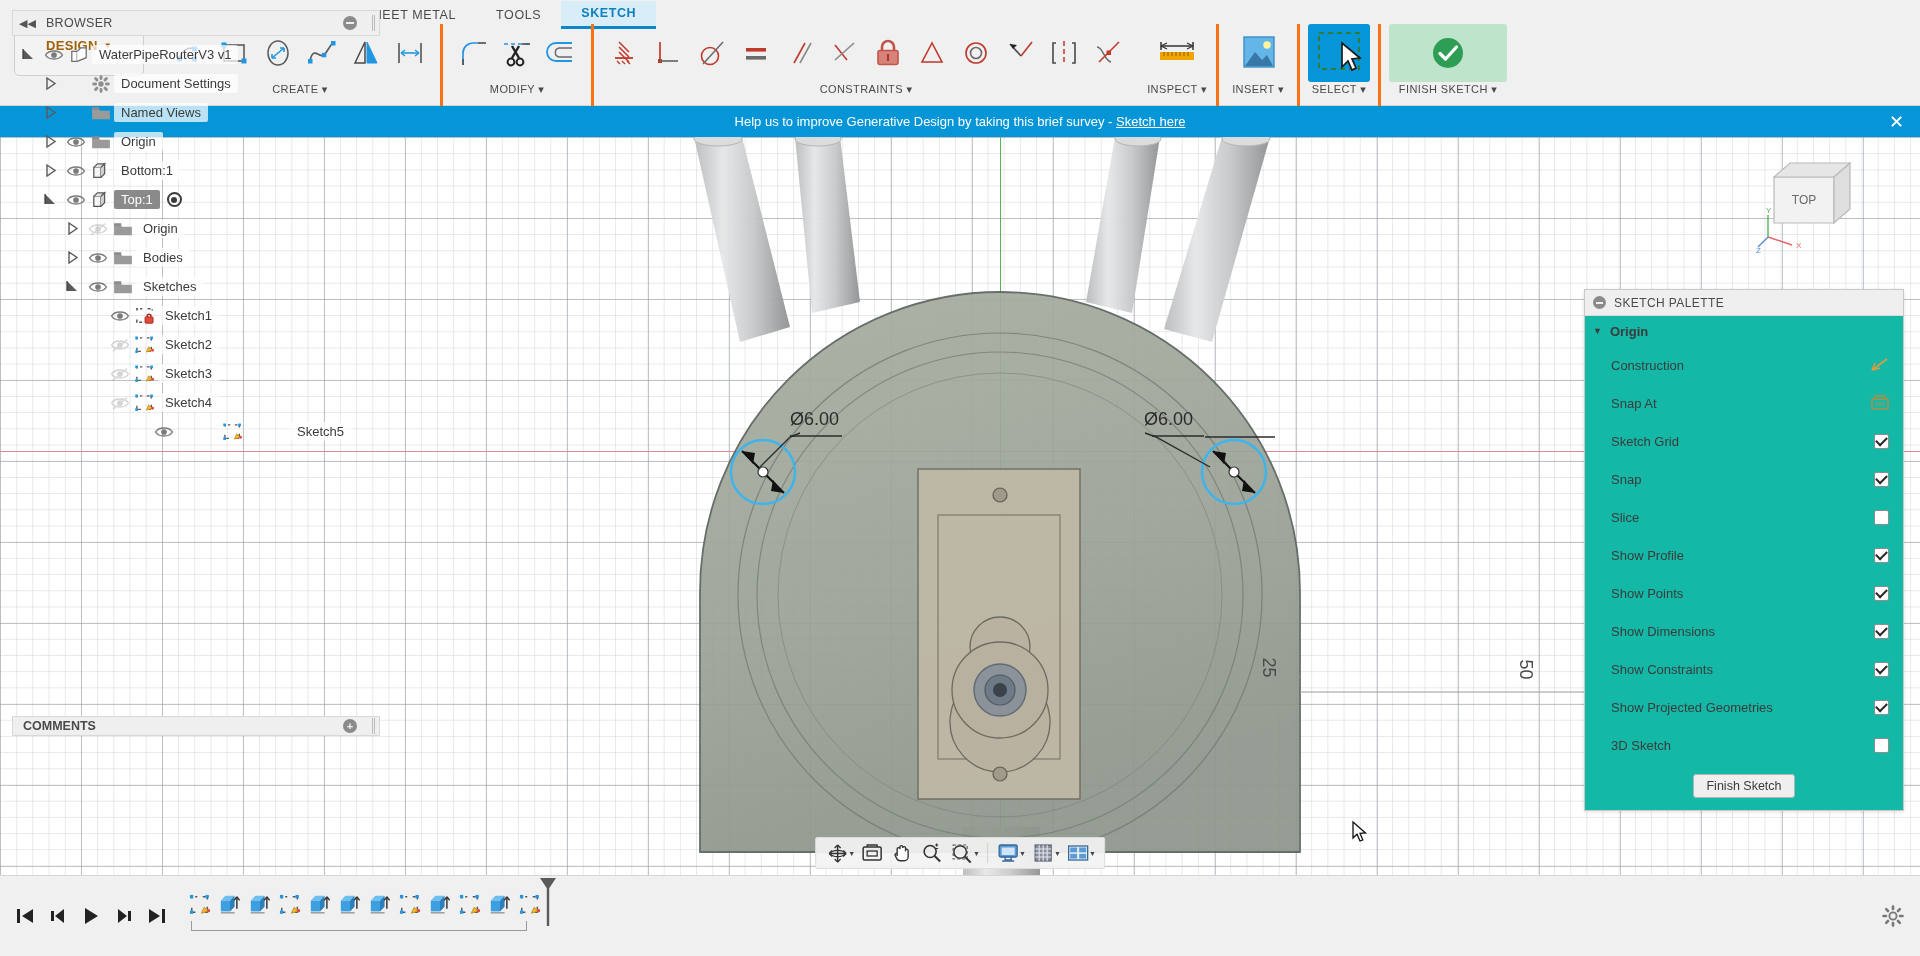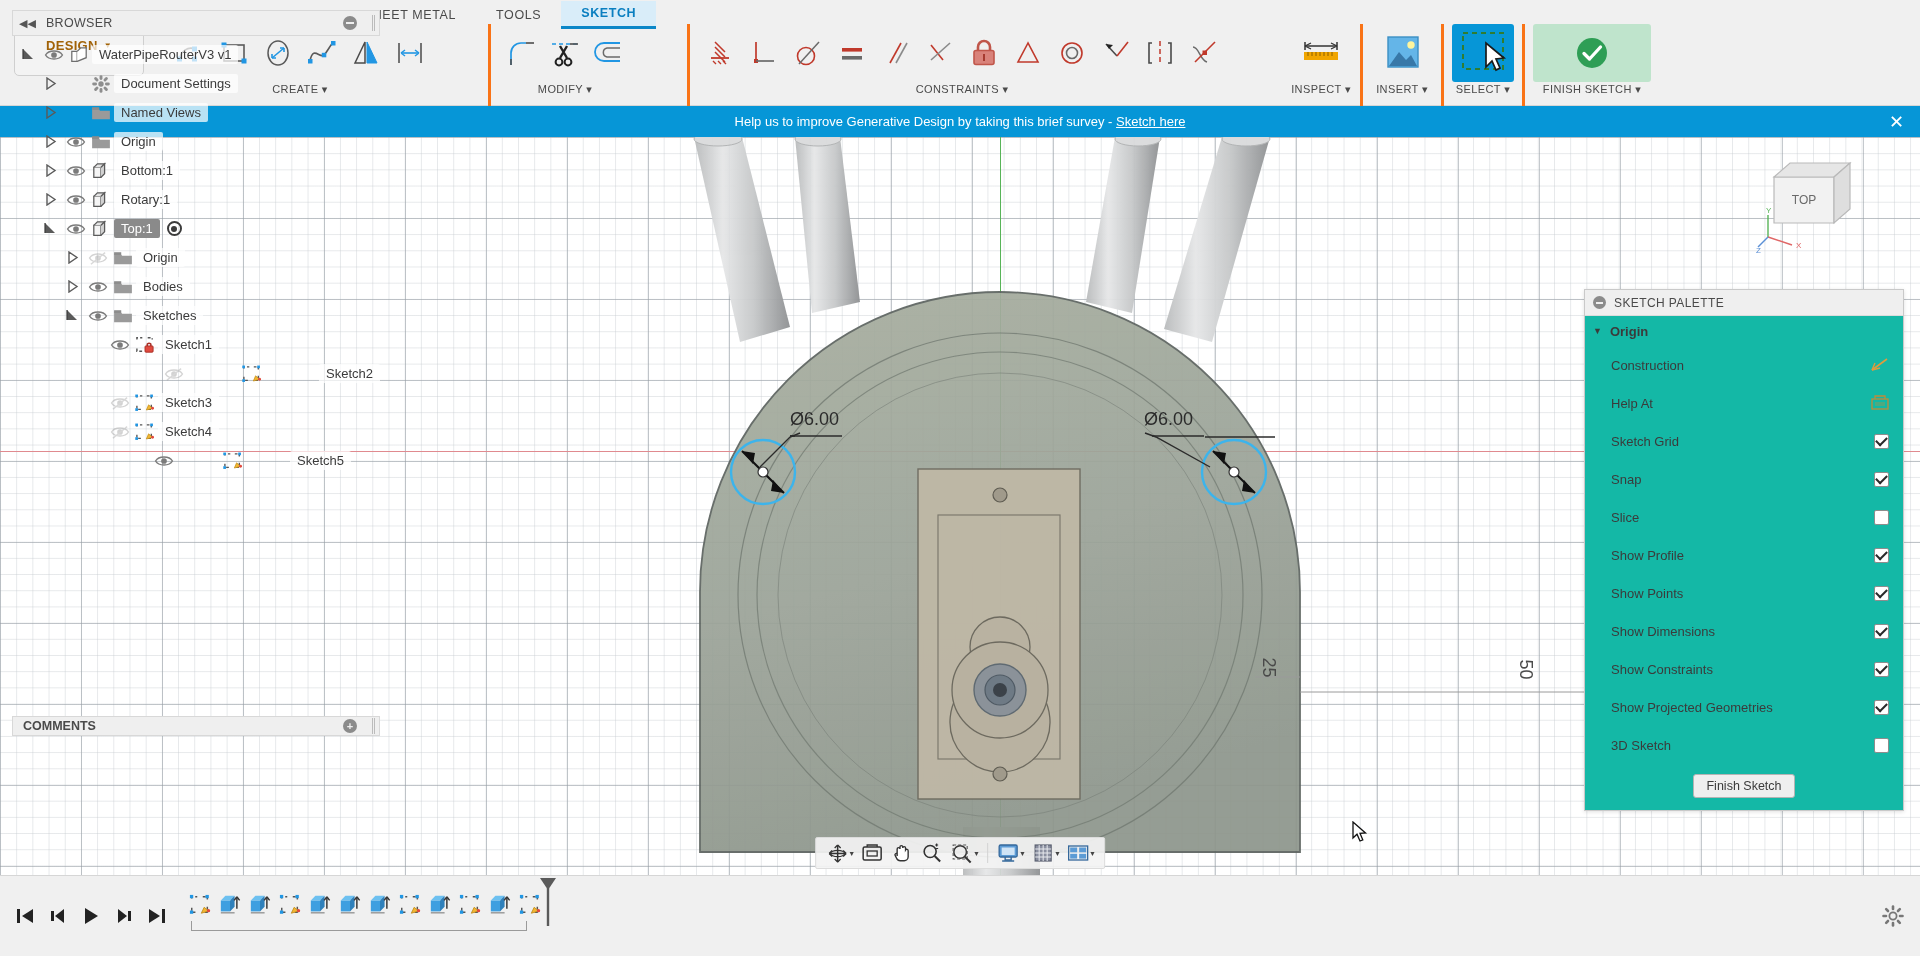--- a/index.html
+++ b/index.html
@@ -35,21 +35,21 @@
     font-size: 12.5px; color: #4a4a4a; letter-spacing: .6px;
     padding: 5px 20px 6px 20px; cursor: pointer; position: relative; top:2px;
   }
   .rtab.active {
     color: #0b7fc0; font-weight: bold; background: #d9edf9;
     border-bottom: 3px solid #0b87c8;
   }
 
   .panels {
     position: absolute; left: 160px; top: 24px; height: 82px;
-    display: flex; align-items: flex-start; gap: 48px;
+    display: flex; align-items: flex-start;
   }
   .panel { display: flex; flex-direction: column; position: relative; padding: 0 8px; height: 82px; }
   .panel + .panel { border-left: 3px solid #f97316; }
   .panel-icons { display: flex; align-items: center; height: 58px; }
   .panel-label {
     text-align: center; font-size: 11px; color: #4a4a4a; letter-spacing: .4px;
     height: 16px; line-height: 14px; white-space: nowrap;
   }
   .tool {
     width: 44px; height: 50px; display: flex; align-items: center; justify-content: center;
@@ -597,21 +597,21 @@
       <div class="prow">
         <span class="pname">Construction</span>
         <span>
           <svg width="18" height="14" viewBox="0 0 18 14">
               <path d="M1 12 L16 1" stroke="#e09b3d" stroke-width="1.6" fill="none"></path>
               <path d="M1 12 L9 10 M1 12 L4 5" stroke="#e09b3d" stroke-width="1.4" fill="none"></path>
             </svg>
         </span>
       </div>
       <div class="prow">
-        <span class="pname">Help At</span>
+        <span class="pname">Snap At</span>
         <span>
           <svg width="18" height="16" viewBox="0 0 18 16">
               <rect x="1" y="4" width="16" height="10" fill="none" stroke="#c08b3a" stroke-width="1.3"></rect>
               <path d="M4 4 L4 1 L14 1 L14 4" fill="none" stroke="#c08b3a" stroke-width="1.3"></path>
               <rect x="4" y="7" width="10" height="4" fill="#c08b3a" opacity=".35"></rect>
             </svg>
         </span>
       </div>
       <div class="prow">
         <span class="pname">Sketch Grid</span>
@@ -829,41 +829,20 @@
           </span>
           <span class="typeicon">
             <svg width="20" height="18" viewBox="0 0 22 20">
               <path d="M3 6 L11 6 L11 17 L3 17 Z" fill="#f5f5f5" stroke="#5b5b5b" stroke-width="1.4"></path>
               <path d="M3 6 L7 2 L15 2 L11 6" fill="#e4e4e4" stroke="#5b5b5b" stroke-width="1.4"></path>
               <path d="M11 6 L15 2 L15 13 L11 17" fill="#d2d2d2" stroke="#5b5b5b" stroke-width="1.4"></path>
             </svg>
           </span>
           <span class="lbl">Bottom:1</span>
         </div>
-        <div class="node" style="padding-left: 32px;">
-          <span class="arrow">
-            <svg width="13" height="13" viewBox="0 0 13 13">
-              <path d="M3 1 L11 6.5 L3 12 Z" fill="none" stroke="#5a5a5a" stroke-width="1.4"></path>
-            </svg>
-          </span>
-          <span class="eye">
-            <svg width="20" height="16" viewBox="0 0 22 18" opacity="1">
-              <path d="M1.5 9 C5 3, 17 3, 20.5 9 C17 15, 5 15, 1.5 9 Z" fill="none" stroke="#7b7b7b" stroke-width="1.6"></path>
-              <circle cx="11" cy="9" r="3.2" fill="#7b7b7b"></circle>
-            </svg>
-          </span>
-          <span class="typeicon">
-            <svg width="20" height="18" viewBox="0 0 22 20">
-              <path d="M3 6 L11 6 L11 17 L3 17 Z" fill="#f5f5f5" stroke="#5b5b5b" stroke-width="1.4"></path>
-              <path d="M3 6 L7 2 L15 2 L11 6" fill="#e4e4e4" stroke="#5b5b5b" stroke-width="1.4"></path>
-              <path d="M11 6 L15 2 L15 13 L11 17" fill="#d2d2d2" stroke="#5b5b5b" stroke-width="1.4"></path>
-            </svg>
-          </span>
-          <span class="lbl">Rotary:1</span>
-        </div>
         <div class="node active" style="padding-left: 32px;">
           <span class="arrow">
             <svg width="13" height="13" viewBox="0 0 13 13">
               <path d="M1 1 L11 11 L1 11 Z" fill="#5a5a5a"></path>
               <path d="M1 1 L1 11" stroke="#3a3a3a" stroke-width="1.2"></path>
             </svg>
           </span>
           <span class="eye">
             <svg width="20" height="16" viewBox="0 0 22 18" opacity="1">
               <path d="M1.5 9 C5 3, 17 3, 20.5 9 C17 15, 5 15, 1.5 9 Z" fill="none" stroke="#7b7b7b" stroke-width="1.6"></path>
@@ -952,21 +931,21 @@
           </span>
           <span class="typeicon">
             <svg width="22" height="18" viewBox="0 0 24 20">
               <path d="M3 4 L3 2 L9 2 M15 2 L20 2 L20 4 M3 14 L3 17 L9 17 M20 14 L20 17 L15 17" fill="none" stroke="#555" stroke-width="1.6" stroke-dasharray="3.2 2.4"></path>
               <rect x="12" y="11" width="9" height="7" rx="1" fill="#e04a3f" stroke="#a62c22" stroke-width="1"></rect>
               <path d="M14.5 11 L14.5 9 A3 3 0 0 1 18.5 9 L18.5 11" fill="none" stroke="#a62c22" stroke-width="1.6"></path>
             </svg>
           </span>
           <span class="lbl">Sketch1</span>
         </div>
-        <div class="node" style="padding-left: 76px; justify-content: space-between;">
+        <div class="node" style="padding-left: 76px;">
           <span class="arrow"></span>
           <span class="eye">
             <svg width="20" height="16" viewBox="0 0 22 18" opacity="0.33">
               <path d="M1.5 9 C5 3, 17 3, 20.5 9 C17 15, 5 15, 1.5 9 Z" fill="none" stroke="#7b7b7b" stroke-width="1.6"></path>
               <circle cx="11" cy="9" r="3.2" fill="#7b7b7b"></circle>
               <path d="M3 16 L19 3" stroke="#8a8a8a" stroke-width="1.6"></path>
             </svg>
           </span>
           <span class="typeicon">
             <svg width="22" height="18" viewBox="0 0 24 20">

